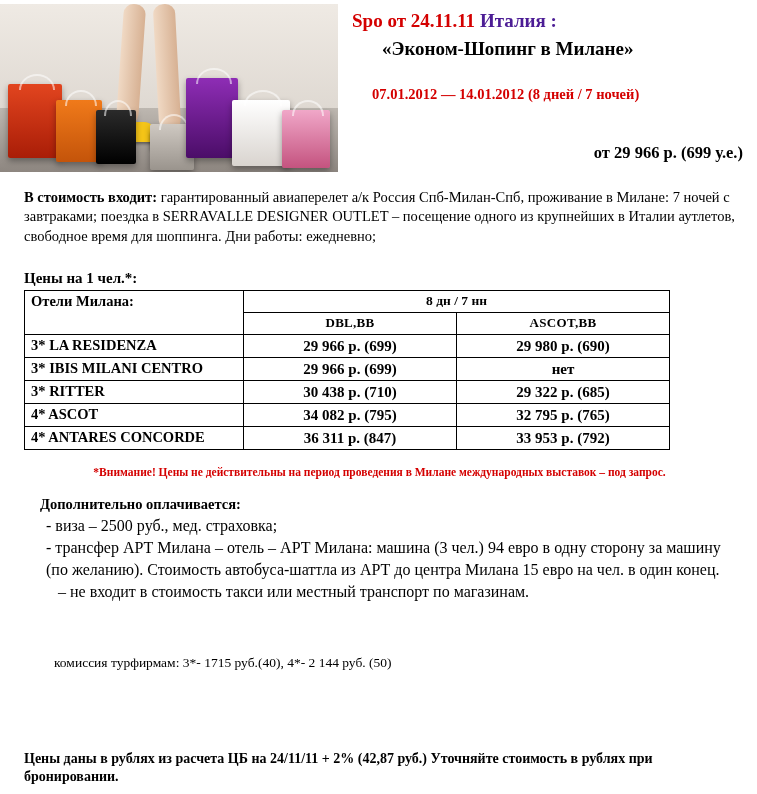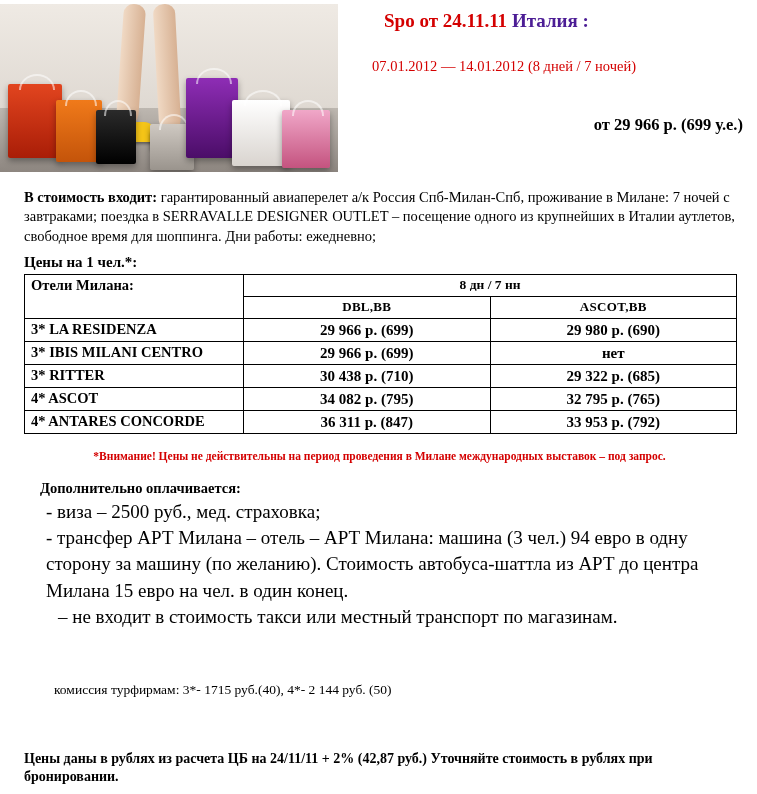--- a/index.html
+++ b/index.html
@@ -70,32 +70,32 @@
   .hero .b7 { left: 150px; width: 44px; height: 46px; background: linear-gradient(#cfc9c2,#9a948d); bottom: 2px;}
 
   .title-block {
     flex: 1 1 auto;
     padding: 6px 8px 0 14px;
   }
   .t-line1 {
     font-size: 19px;
     font-weight: bold;
   }
-  .t-red { color: #d40000; margin-left: 32px; }
+  .t-red { color: #d40000; }
   .t-black { color: #4c1d95; }
   .t-line2 {
     font-size: 19px;
     font-weight: bold;
     margin-top: 6px;
     padding-left: 30px;
   }
   .t-dates {
     margin-top: 26px;
     font-size: 14.5px;
-    font-weight: normal;
+    font-weight: bold;
     color: #d40000;
     padding-left: 20px;
   }
   .t-price {
     margin-top: 40px;
     font-size: 16.5px;
     font-weight: bold;
     text-align: right;
     padding-right: 6px;
   }
@@ -104,29 +104,29 @@
   .body-wrap { padding: 0 22px 0 24px; }
 
   .included {
     margin-top: 16px;
     font-size: 14.5px;
     line-height: 1.33;
   }
   .included b { font-weight: bold; }
 
   .prices-label {
-    margin-top: 8px;
+    margin-top: 24px;
     font-size: 15px;
     font-weight: bold;
   }
 
   table.rates {
     margin-top: 3px;
     border-collapse: collapse;
-    width: 713px;
+    width: 646px;
     table-layout: fixed;
   }
   table.rates td, table.rates th {
     border: 1px solid #000;
     padding: 2px 6px;
     font-size: 14px;
     vertical-align: top;
   }
   table.rates .hotel-col { width: 206px; font-weight: bold; font-size: 14.5px; line-height: 1.15; }
   table.rates .head-span { text-align: center; font-weight: bold; font-size: 13.5px; font-family: Liberation Serif, serif; }
@@ -143,21 +143,21 @@
   }
 
   .extra-title {
     margin-top: 18px;
     font-size: 14.5px;
     font-weight: bold;
     padding-left: 16px;
   }
   .extra-list {
     margin-top: 2px;
-    font-size: 19px;
+    font-size: 16px;
     line-height: 1.38;
     padding-left: 22px;
   }
   .extra-list div { margin-bottom: 0px; }
   .extra-list .dash-wide { padding-left: 12px; }
 
   .commission {
     margin-top: 52px;
     font-size: 13.5px;
     padding-left: 30px;
@@ -193,20 +193,21 @@
     <div class="bag b4"></div>
     <div class="bag b5"></div>
     <div class="bag b6"></div>
   </div>
 
   <div class="title-block">
     <div class="t-line1">
       <span class="t-red">Spo от 24.11.11</span>
       <span class="t-black">Италия :</span>
     </div>
+    <div class="t-line2">«Эконом-Шопинг в Милане»</div>
     <div class="t-dates">07.01.2012 — 14.01.2012 (8 дней / 7 ночей)</div>
     <div class="t-price">от 29 966 р. (699 у.е.)</div>
   </div>
 </div>
 
 <div class="body-wrap">
 
   <div class="included">
     <b>В стоимость входит:</b><span> гарантированный авиаперелет а/к Россия Спб-Милан-Спб, проживание в Милане:  7 ночей с завтраками;  поездка в SERRAVALLE DESIGNER OUTLET – посещение одного из крупнейших в Италии аутлетов, свободное время для шоппинга. Дни работы: ежедневно;</span>
   </div>

